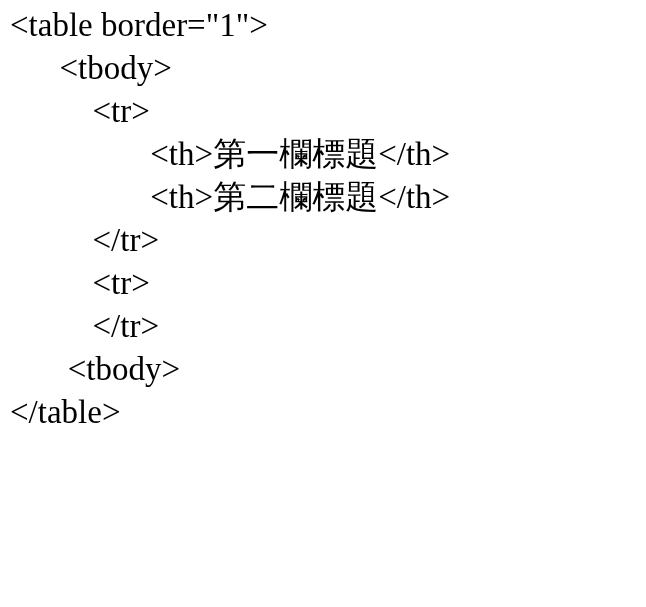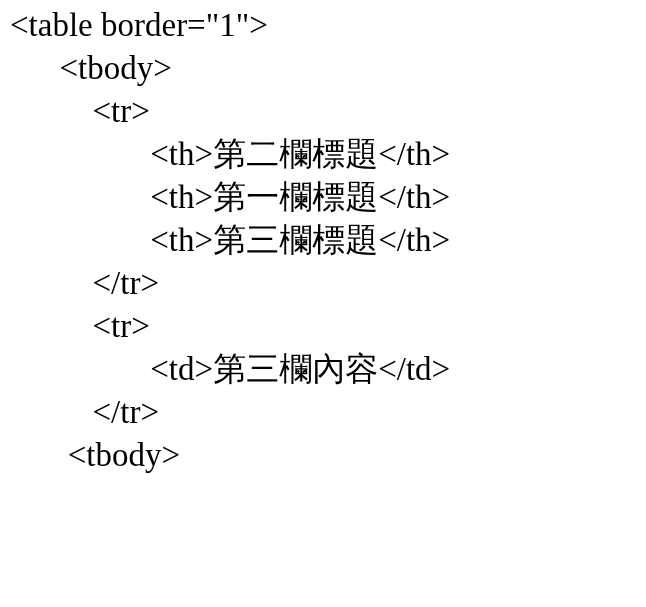--- a/index.html
+++ b/index.html
@@ -27,22 +27,21 @@
     }
   </style>
 </head>
 <body>
 
 <div class="page">
   <div class="code-block">
     <div class="code-line">&lt;table border="1"&gt;</div>
     <div class="code-line">      &lt;tbody&gt;</div>
     <div class="code-line">          &lt;tr&gt;</div>
+    <div class="code-line">                 &lt;th&gt;第一欄標題&lt;/th&gt;</div>
     <div class="code-line">                 &lt;th&gt;第二欄標題&lt;/th&gt;</div>
-    <div class="code-line">                 &lt;th&gt;第一欄標題&lt;/th&gt;</div>
-    <div class="code-line">                 &lt;th&gt;第三欄標題&lt;/th&gt;</div>
     <div class="code-line">          &lt;/tr&gt;</div>
     <div class="code-line">          &lt;tr&gt;</div>
-    <div class="code-line">                 &lt;td&gt;第三欄內容&lt;/td&gt;</div>
     <div class="code-line">          &lt;/tr&gt;</div>
     <div class="code-line">       &lt;tbody&gt;</div>
+    <div class="code-line">&lt;/table&gt;</div>
   </div>
 </div>
 
 </body></html>

